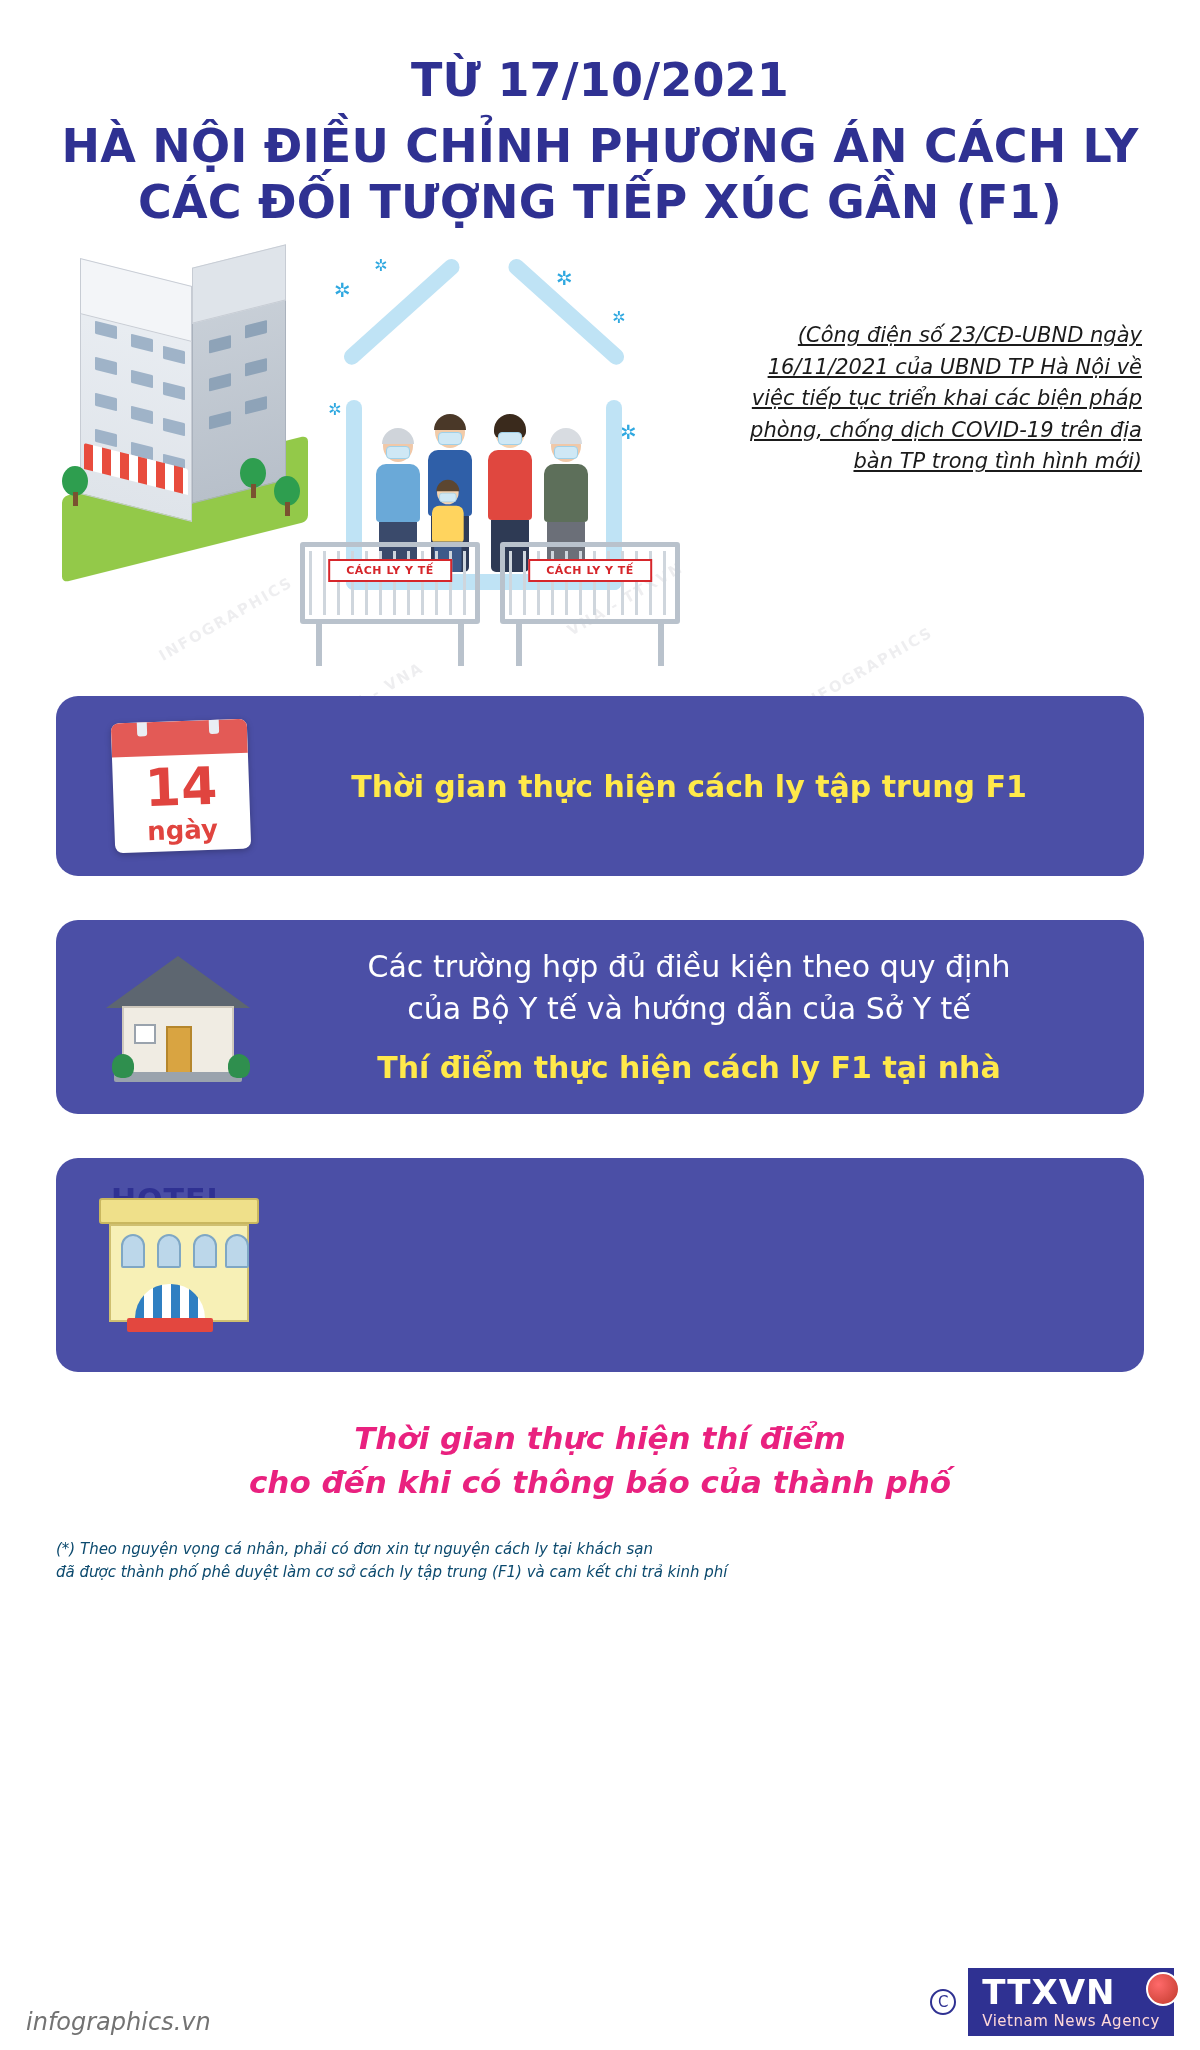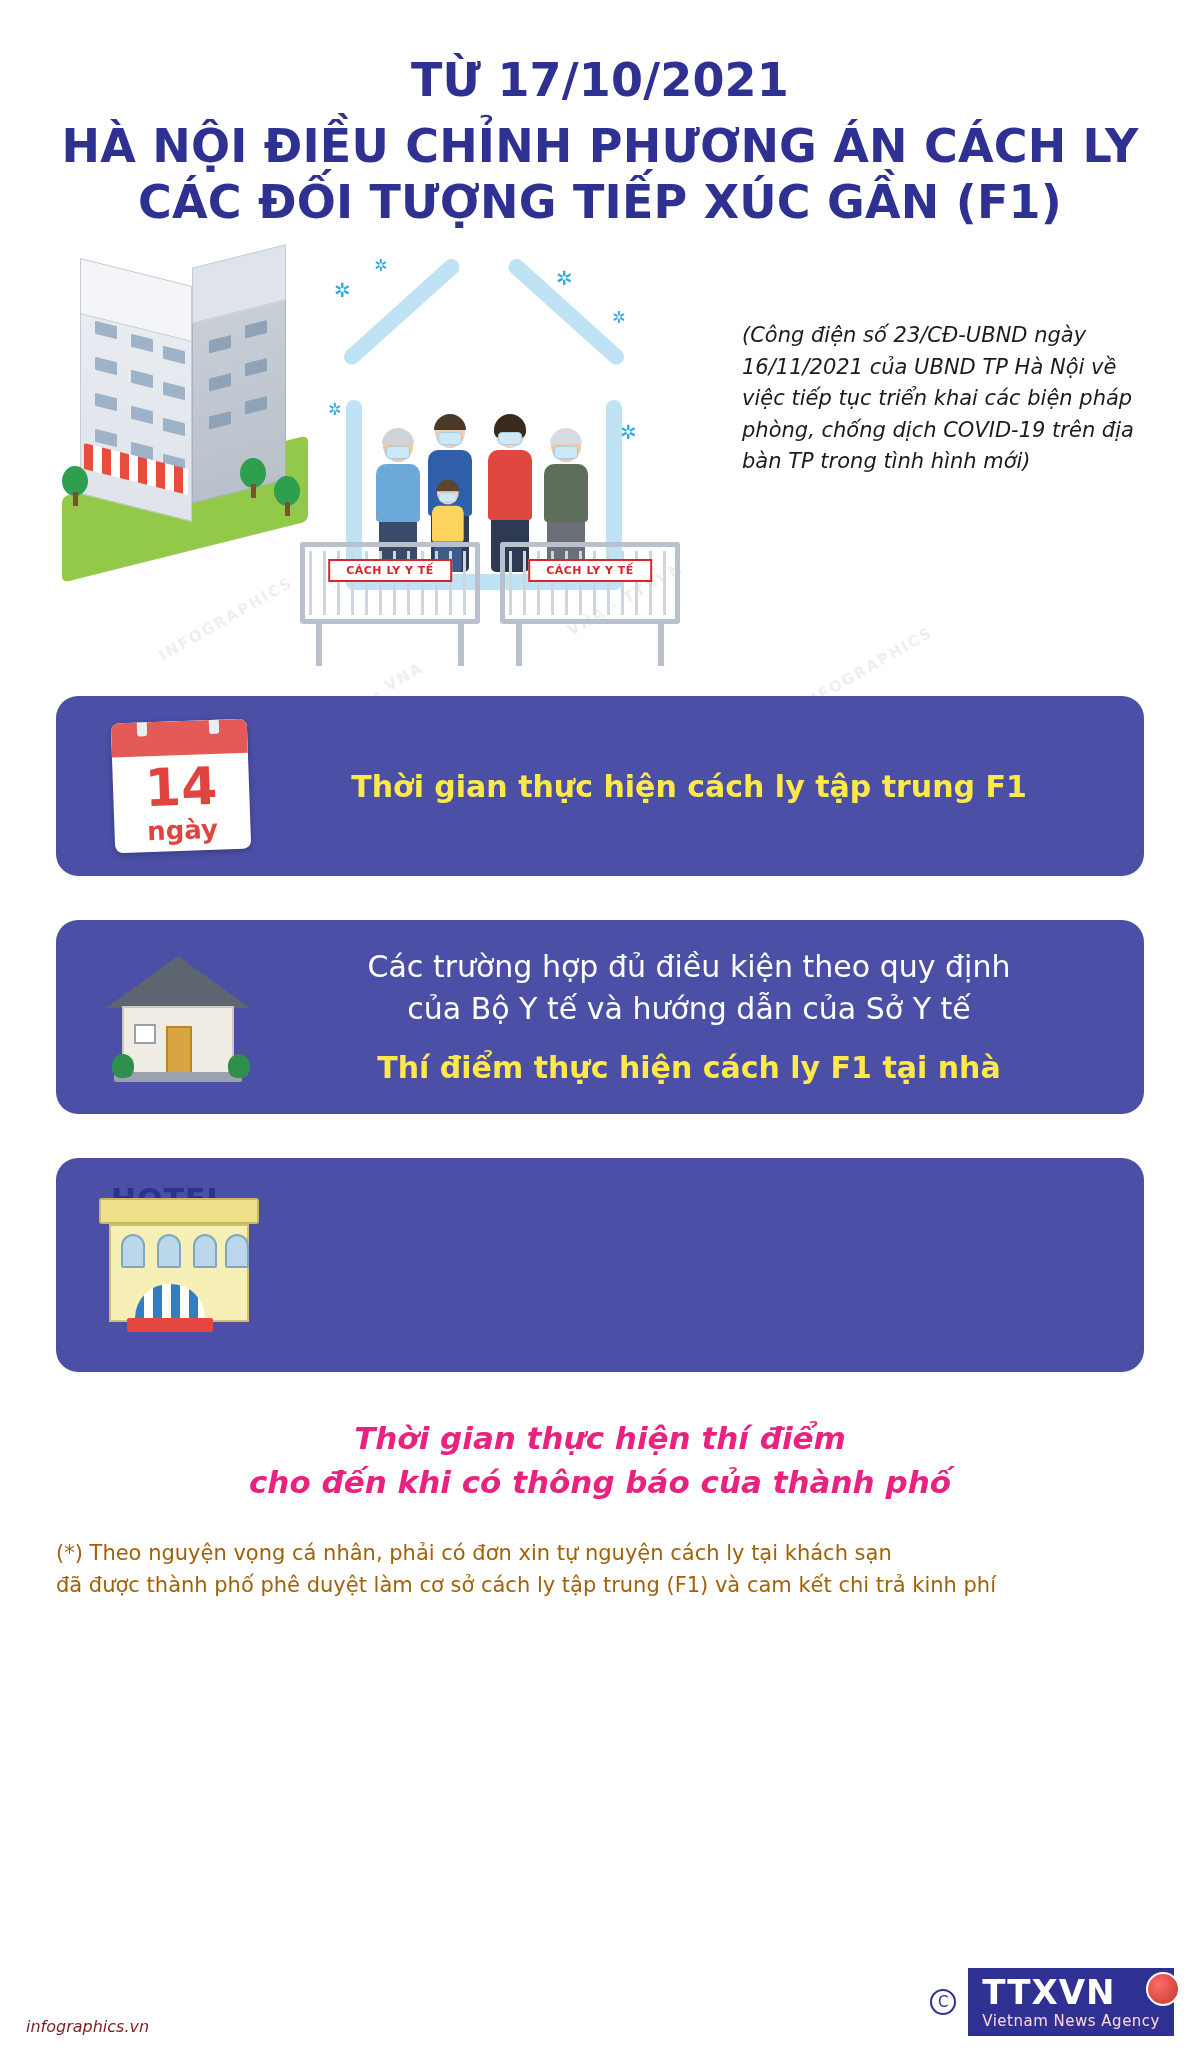--- a/index.html
+++ b/index.html
@@ -190,25 +190,26 @@
   }
   .bar-leg {
     position: absolute; width: 6px; height: 44px; background: #b9c2cc; top: 80px;
   }
 
   
   .source-note {
     position: absolute;
     right: 58px; top: 74px;
     width: 400px;
-    text-align: left;
+    text-align: right;
     font-style: italic;
     font-size: 21px;
     line-height: 1.5;
     color: #1b1b1b;
+    text-decoration: underline;
   }
 
   
   .cards { padding: 0 56px; }
   .card {
     position: relative;
     background: #4b4fa6;
     border-radius: 22px;
     margin-bottom: 44px;
     display: flex;
@@ -285,34 +286,35 @@
     font-size: 31px;
     font-weight: bold;
     font-style: italic;
     line-height: 1.42;
     margin: 14px 0 34px;
   }
 
   
   .footnote {
     padding: 0 56px;
-    font-size: 21px;
+    font-style: italic;
+    font-size: 15px;
     line-height: 1.5;
-    color: #a16207;
+    color: #0c4a6e;
   }
 
   
   .footer {
     position: absolute;
     left: 0; right: 0; bottom: 0;
     height: 86px;
     display: flex; align-items: flex-end; justify-content: space-between;
     padding: 0 26px 14px 26px;
   }
-  .site { font-style: italic; font-size: 16px; color: #7f1d1d; }
+  .site { font-style: italic; font-size: 24px; color: #737373; }
   .logo-wrap { display: flex; align-items: center; gap: 8px; }
   .c-mark {
     width: 26px; height: 26px; border: 2px solid #2f3192; border-radius: 50%;
     color: #2f3192; font-size: 15px; display: flex; align-items: center; justify-content: center;
     margin-right: 4px;
   }
   .ttxvn {
     background: #2f3192; color: #fff; font-weight: bold; font-size: 34px;
     padding: 4px 14px 6px; letter-spacing: 1px; position: relative;
   }

